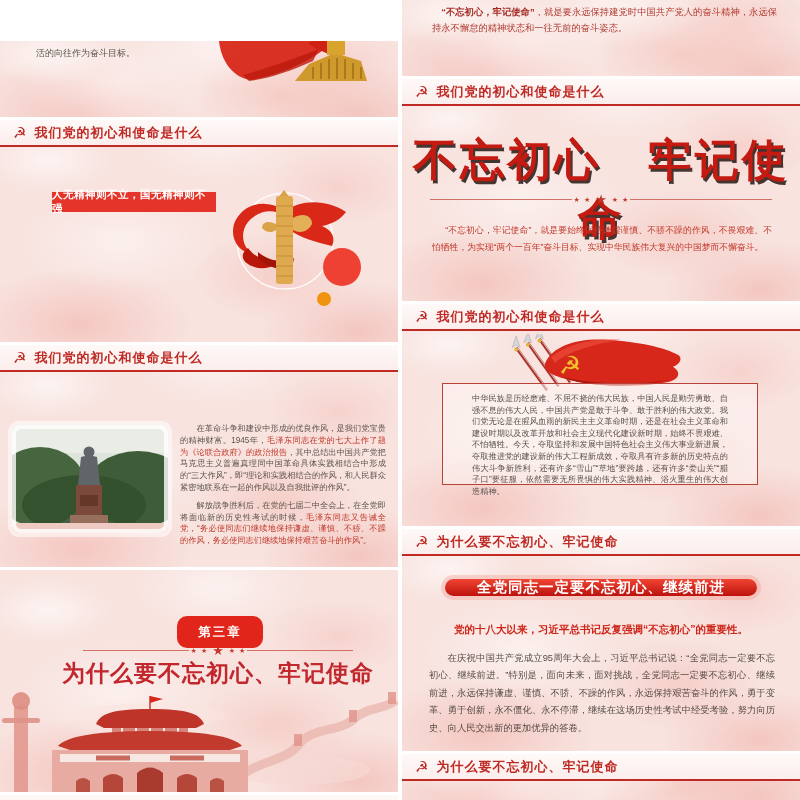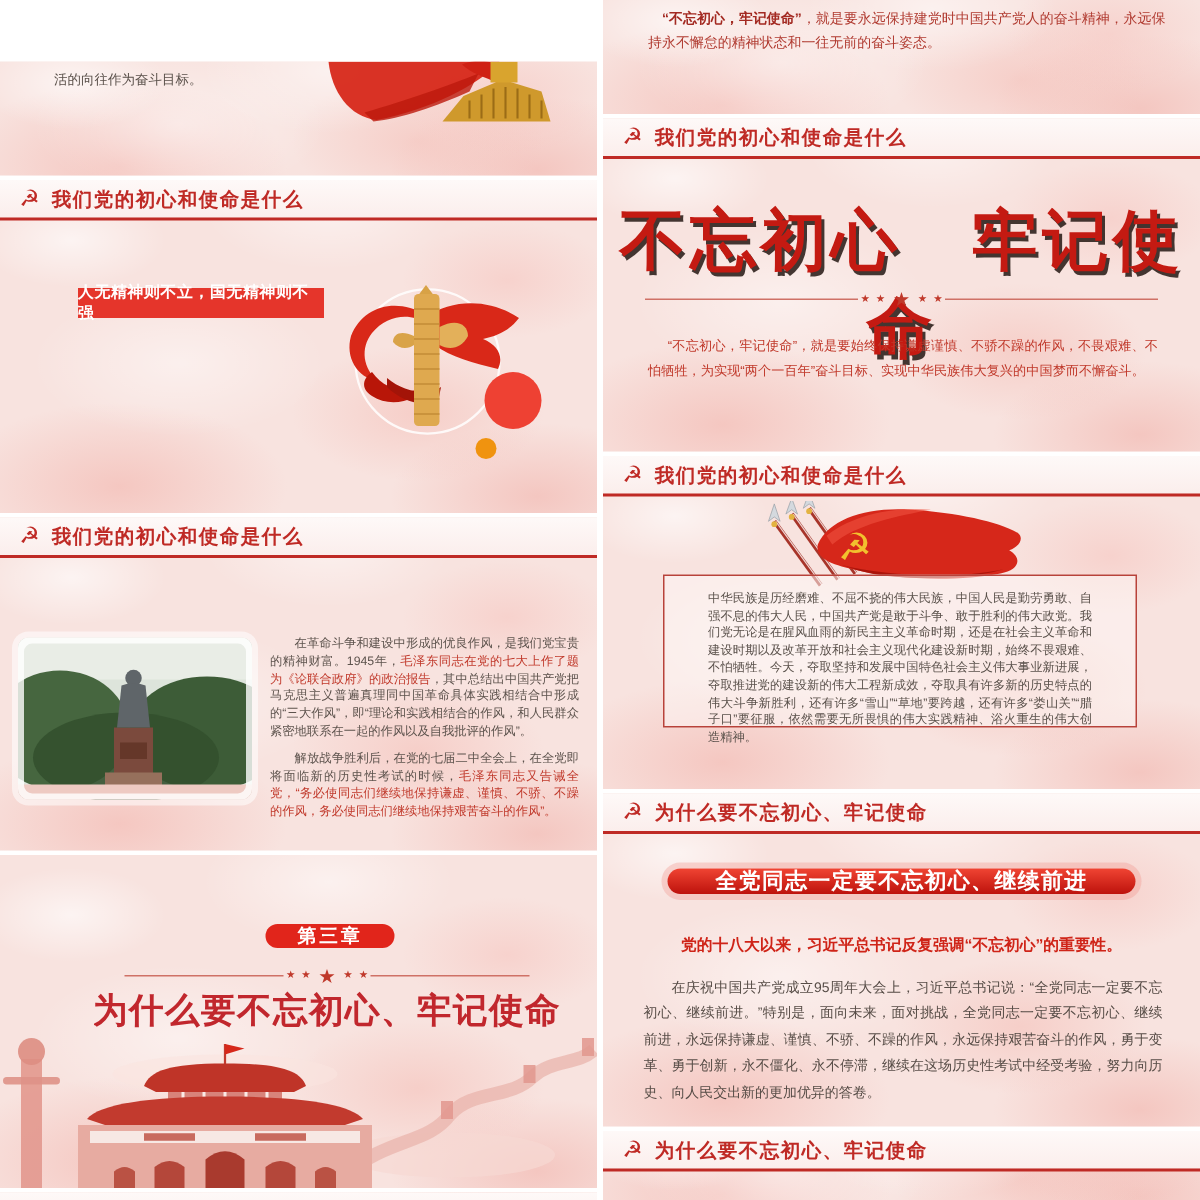--- a/index.html
+++ b/index.html
@@ -70,21 +70,21 @@
   #r3l-text p{margin:0 0 6px 0;text-indent:2em;}
   .red-em{color:#c0392b;}
 
   
   #r3r-flag{position:absolute;left:100px;top:30px;width:185px;height:58px;z-index:3;}
   #r3r-box{position:absolute;left:40px;top:79px;width:316px;height:102px;box-sizing:border-box;
       border:1px solid #b8423a;background:rgba(253,246,244,.55);padding:9px 29px;z-index:4;}
   #r3r-box .bx{font-size:8.2px;line-height:11.6px;color:#5a514b;text-align:justify;}
 
   
-  #r4l-chip{position:absolute;left:177px;top:46px;width:86px;height:16px;background:#e1251b;
+  #r4l-chip{position:absolute;left:177px;top:46px;width:86px;height:32px;background:#e1251b;
       border-radius:10px;color:#ffffff;font-weight:bold;font-size:12.5px;display:flex;
       align-items:center;justify-content:center;letter-spacing:2px;z-index:5;}
   #r4l-div{left:83px;width:270px;top:74px;}
   #r4l-title{position:absolute;left:48px;width:340px;top:88px;text-align:center;font-size:23px;
       font-weight:900;color:#c1272d;letter-spacing:1px;z-index:5;}
   #r4l-art{position:absolute;left:0;top:118px;width:398px;height:104px;z-index:2;}
 
   
   #r4r-pill{position:absolute;left:43px;top:50px;width:312px;height:17px;border-radius:14px;
       background:linear-gradient(180deg,#f04433,#bd120c);

